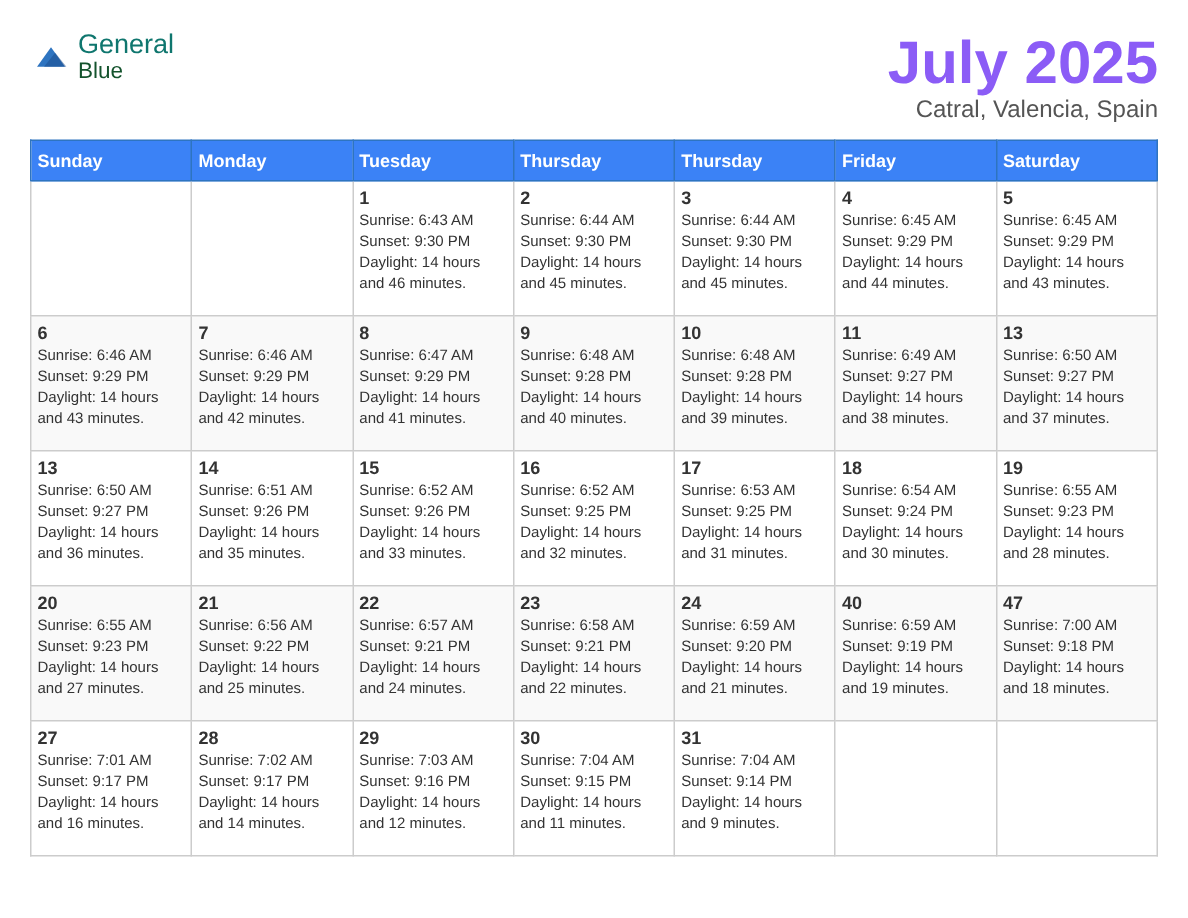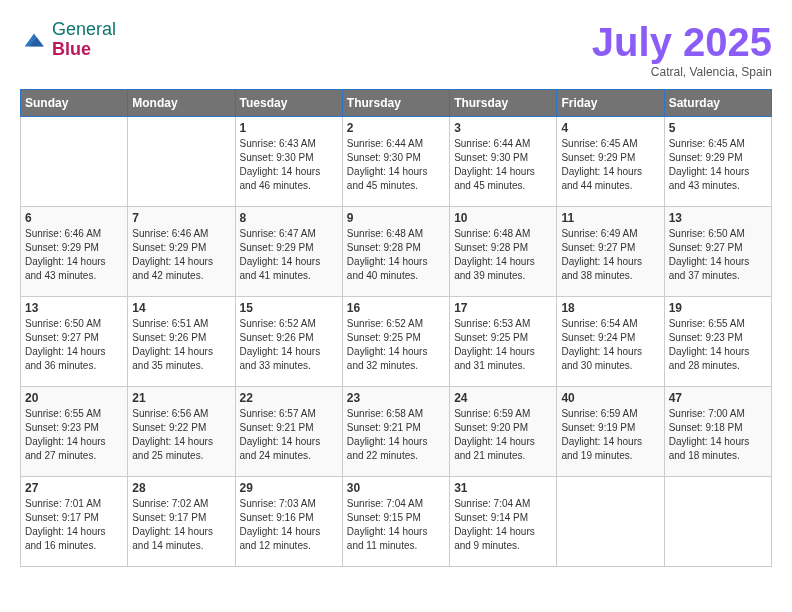--- a/index.html
+++ b/index.html
@@ -24,39 +24,39 @@
       display: flex;
       flex-direction: column;
       line-height: 1.1;
     }
     .logo-general {
       font-size: 18px;
       font-weight: normal;
       color: #0f766e;
     }
     .logo-blue {
-      font-size: 18px;
-      font-weight: bold;
-      color: #be185d;
+      font-size: 15px;
+      font-weight: normal;
+      color: #14532d;
     }
     .logo-icon {
       width: 28px;
       height: 28px;
       margin-right: 4px;
     }
     .title-block {
       text-align: right;
     }
     .month-title {
       font-size: 40px;
       font-weight: bold;
       color: #8b5cf6;
     }
     .location-title {
-      font-size: 12px;
+      font-size: 16px;
       color: #555;
     }
     .calendar {
       width: 100%;
       border-collapse: collapse;
       font-size: 11px;
     }
     .calendar th {
       background-color: #2e74c0;
       color: #fff;
@@ -89,21 +89,21 @@
     .empty-cell {
       background: #fff;
     }
     tr:nth-child(even) td {
       background-color: #f9f9f9;
     }
     tr:nth-child(odd) td {
       background-color: #fff;
     }
     .calendar thead tr th {
-      background-color: #737373;
+      background-color: #3b82f6;
     }
   </style>
 </head>
 <body>
 
 <div class="header">
   <div class="logo">
     <svg class="logo-icon" viewBox="0 0 30 30" xmlns="http://www.w3.org/2000/svg">
       <polygon points="5,22 15,8 25,22" fill="#2e74c0"></polygon>
       <polygon points="10,22 18,12 26,22" fill="#1a4a8a" opacity="0.5"></polygon>

